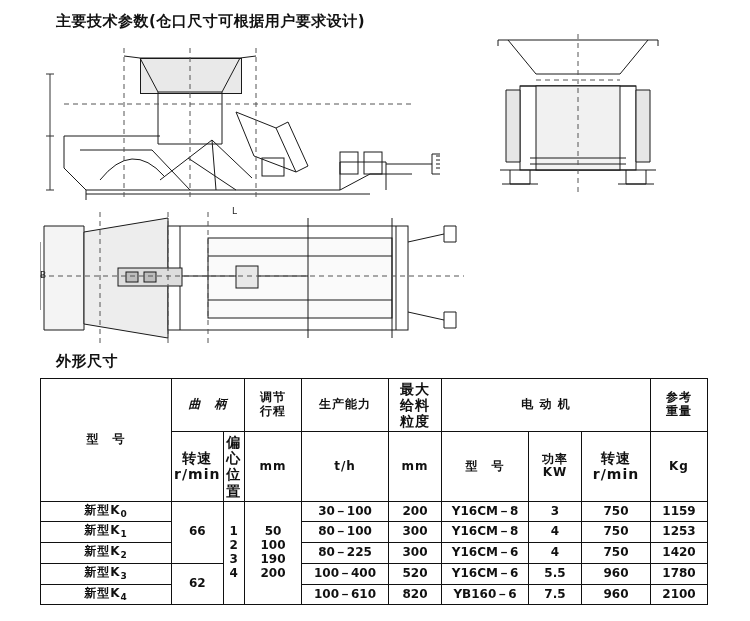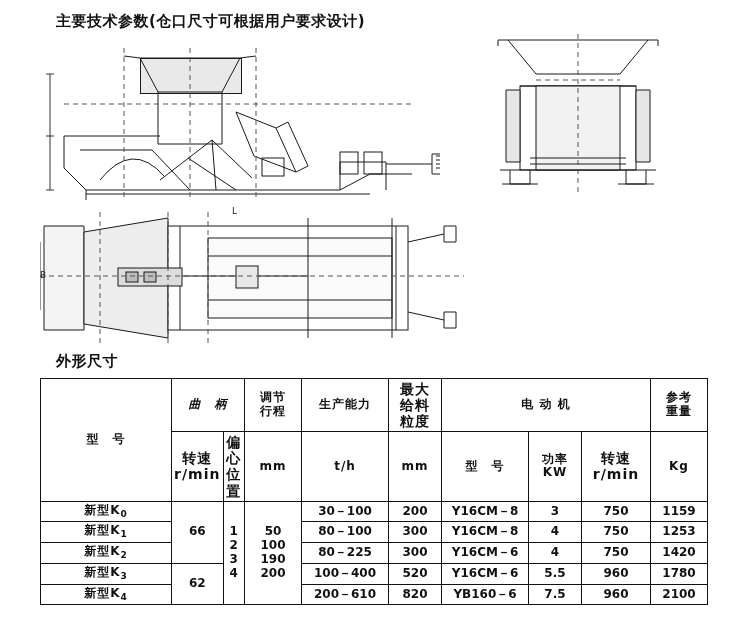--- a/index.html
+++ b/index.html
@@ -279,21 +279,21 @@
         <td>Y16CM－6</td>
         <td>5.5</td>
         <td>960</td>
         <td>1780</td>
       </tr>
 
       <tr>
         <td class="model-cell">
           <span>新型K</span><sub>4</sub>
         </td>
-        <td>200－610</td>
+        <td>100－610</td>
         <td>820</td>
         <td>YB160－6</td>
         <td>7.5</td>
         <td>960</td>
         <td>2100</td>
       </tr>
     </tbody>
   </table>
 
 </div>

